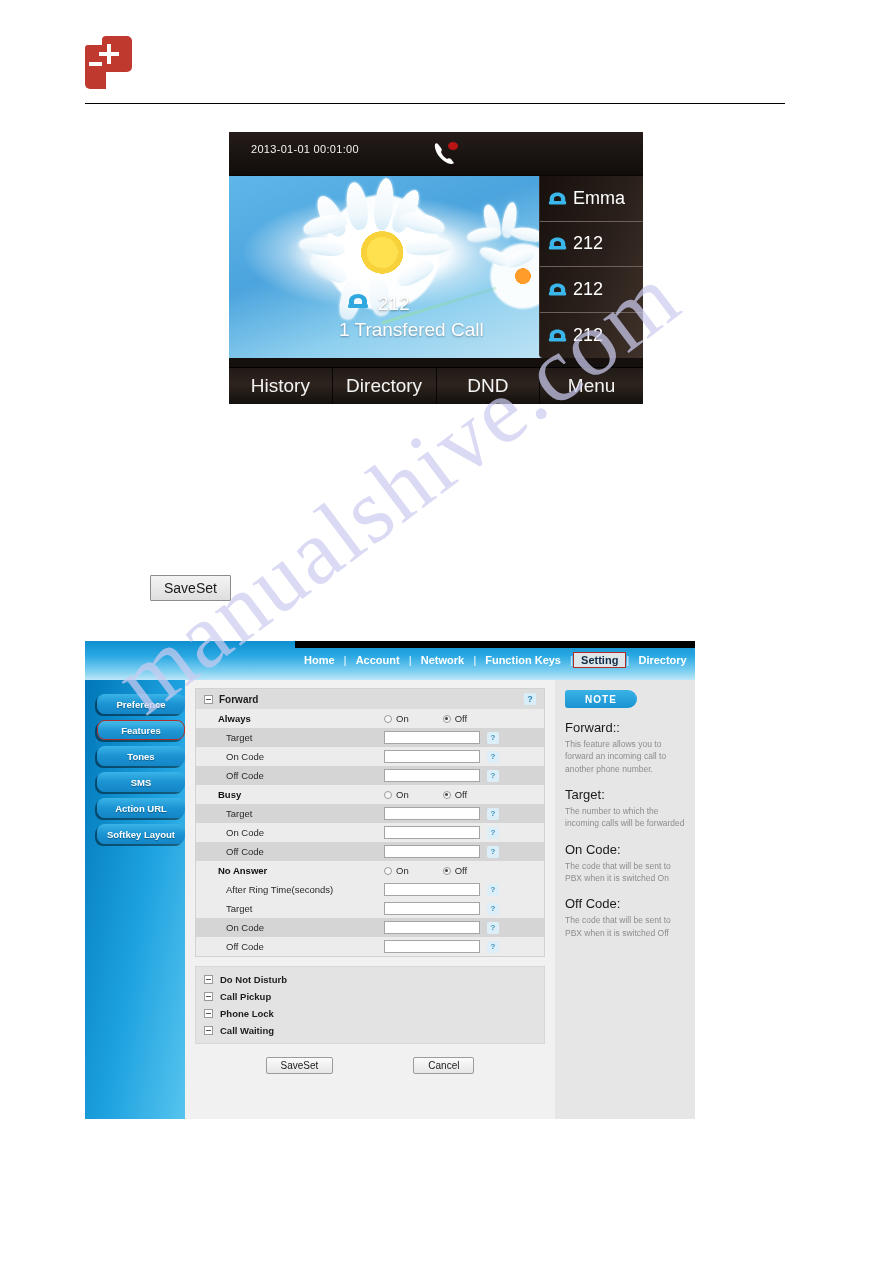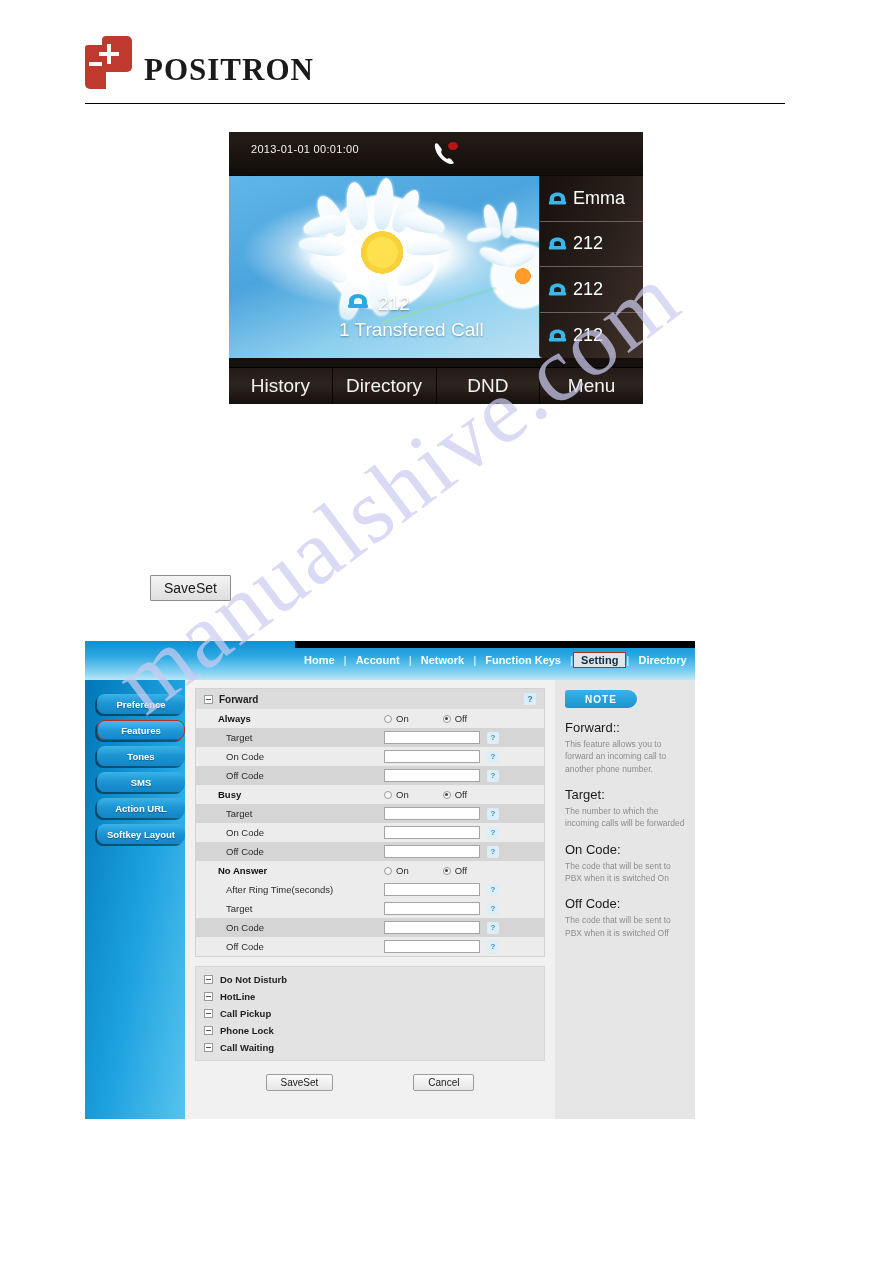--- a/index.html
+++ b/index.html
@@ -340,21 +340,20 @@
 <body>
 
 <div id="page-header">
   <div class="logo-wrap">
     <div class="logo-mark">
       <div class="lm-a"></div>
       <div class="lm-b"></div>
       <div class="lm-notch"></div>
       <div class="lm-star"></div>
     </div>
-    <div class="logo-text">POSITRON</div>
   </div>
 </div>
 <div id="header-rule"></div>
 
 <div id="phone-screen">
 
   <div id="phone-statusbar">
     <div id="phone-time">2013-01-01 00:01:00</div>
     <div id="phone-handset-icon">
       <svg viewBox="0 0 34 28" width="34" height="28">
@@ -609,24 +608,20 @@
         </div>
       </div>
 
       <div id="collapsed-panel">
         <div class="collapsed-row">
           <span class="toggle-box"></span>
           <span>Do Not Disturb</span>
         </div>
         <div class="collapsed-row">
           <span class="toggle-box"></span>
-          <span>HotLine</span>
-        </div>
-        <div class="collapsed-row">
-          <span class="toggle-box"></span>
           <span>Call Pickup</span>
         </div>
         <div class="collapsed-row">
           <span class="toggle-box"></span>
           <span>Phone Lock</span>
         </div>
         <div class="collapsed-row">
           <span class="toggle-box"></span>
           <span>Call Waiting</span>
         </div>

